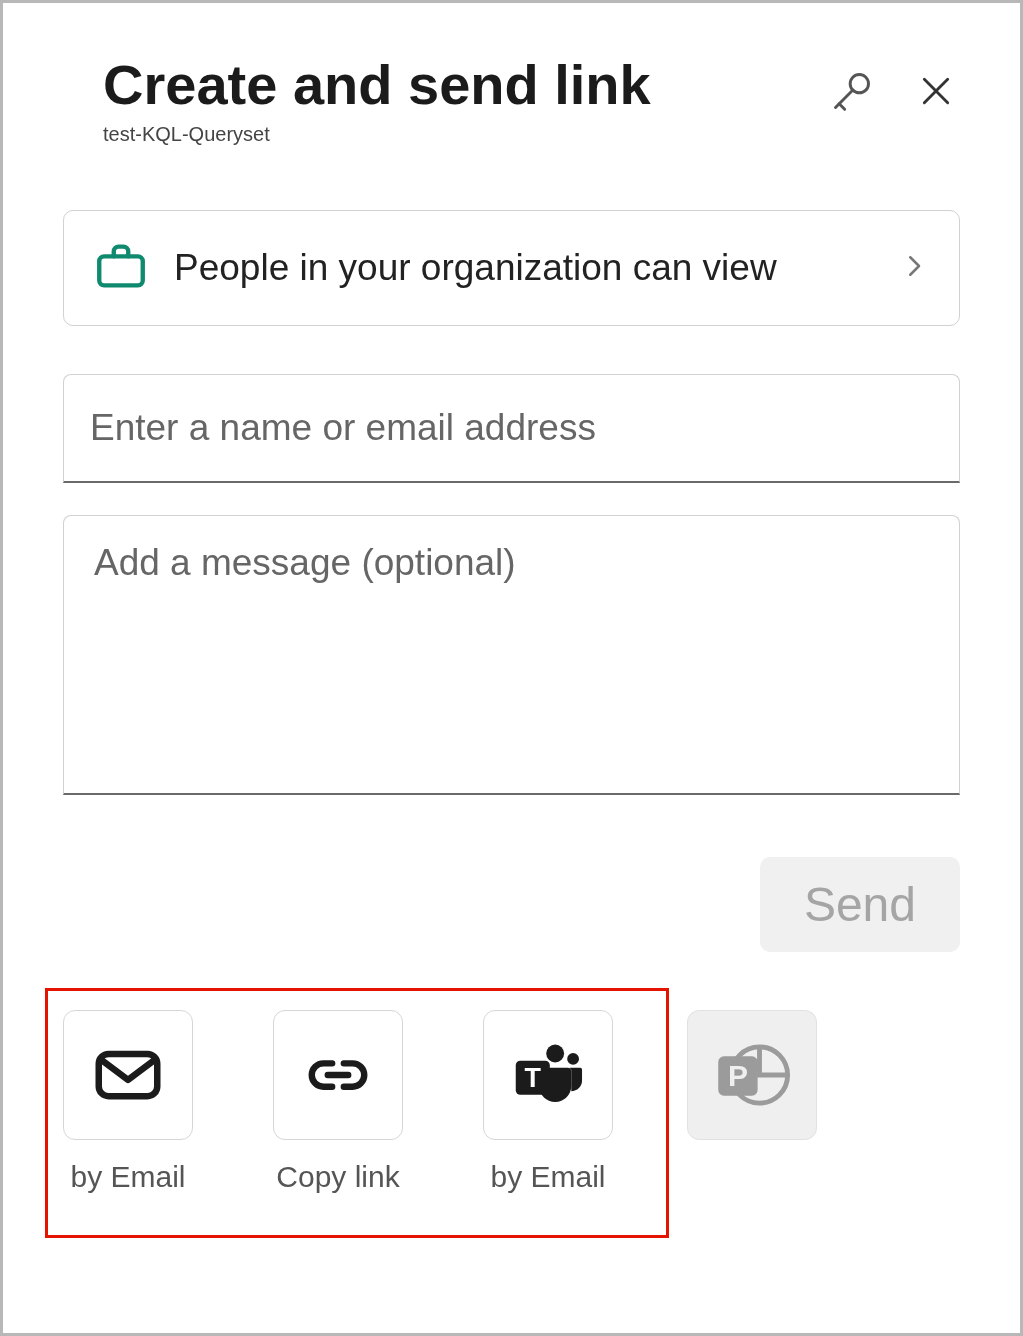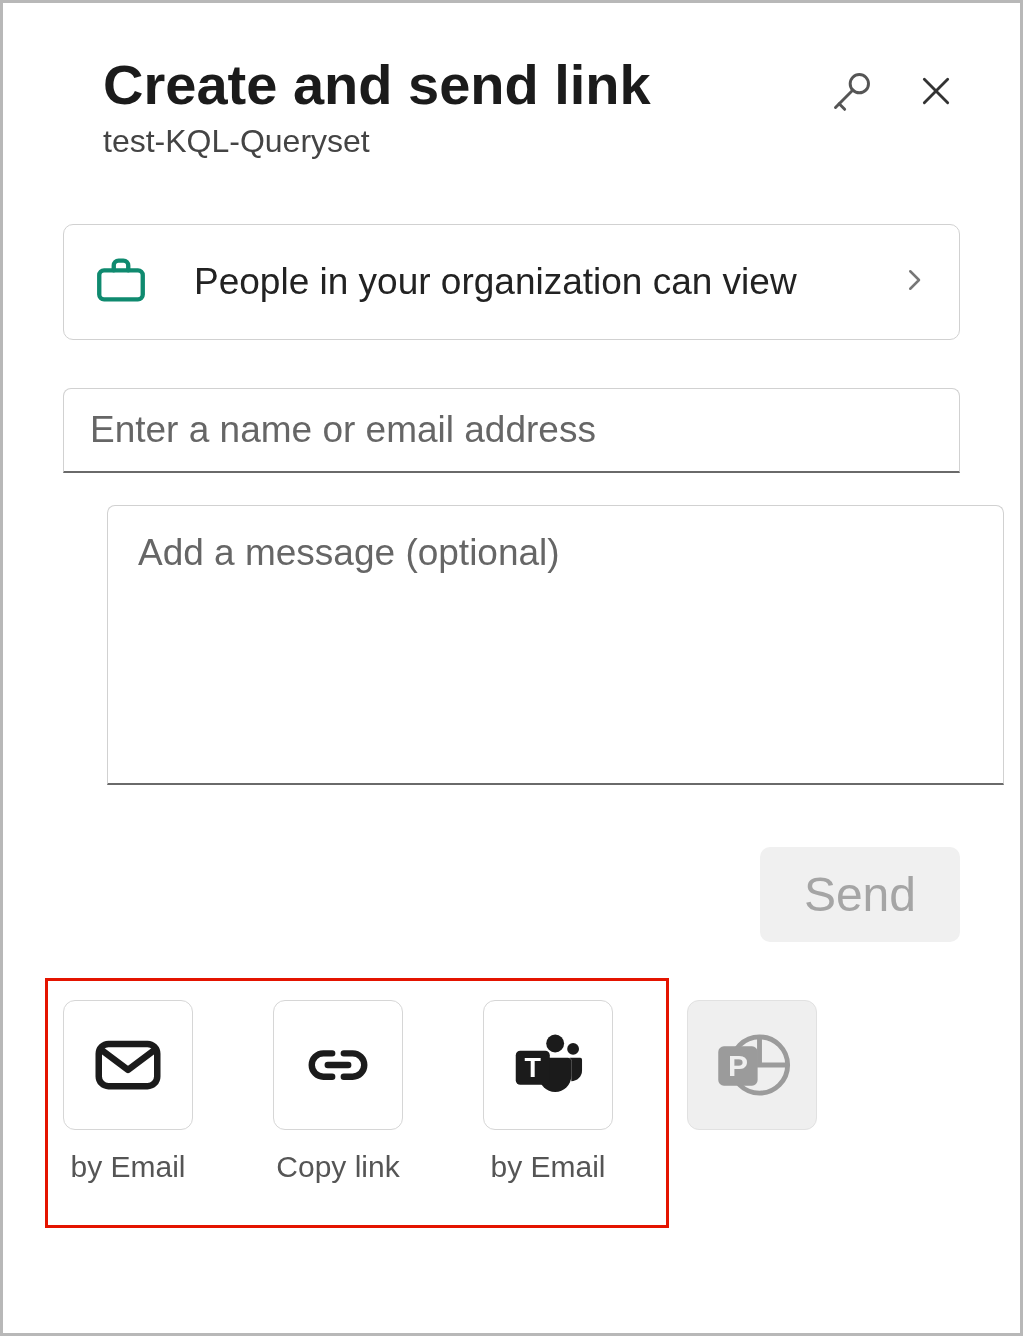--- a/index.html
+++ b/index.html
@@ -33,21 +33,21 @@
       flex: 1;
       margin-left: 40px;
     }
     .title {
       font-size: 56px;
       font-weight: 700;
       color: #1b1b1b;
       line-height: 1.15;
     }
     .subtitle {
-      font-size: 32px;
+      font-size: 20px;
       font-weight: 400;
       color: #444;
       margin-top: 6px;
     }
     .header-icons {
       display: flex;
       gap: 34px;
       align-items: center;
       padding-top: 12px;
     }
@@ -58,61 +58,60 @@
       color: #444;
       padding: 4px;
     }
     .permission-row {
       margin-top: 56px;
       border: 1.5px solid #d1d1d1;
       border-radius: 10px;
       padding: 26px 30px 26px 28px;
       display: flex;
       align-items: center;
-      gap: 44px;
+      gap: 24px;
       cursor: pointer;
     }
     .permission-text {
       flex: 1;
       font-size: 37px;
       color: #222;
       line-height: 1.35;
     }
     .chevron {
       color: #666;
     }
     .name-input {
       margin-top: 48px;
       width: 100%;
       border: 1.5px solid #d1d1d1;
       border-bottom: 2px solid #6a6a6a;
       border-radius: 8px 8px 0 0;
       font-size: 37px;
-      padding: 20px 26px;
+      padding: 32px 26px;
       font-family: inherit;
       color: #222;
       outline: none;
     }
     .name-input::placeholder {
       color: #666;
     }
     .message-input {
       margin-top: 32px;
       width: 100%;
       height: 280px;
       border: 1.5px solid #d1d1d1;
       border-bottom: 2px solid #6a6a6a;
       border-radius: 8px 8px 0 0;
       font-size: 37px;
       padding: 26px 30px;
       font-family: inherit;
       color: #222;
       outline: none;
       resize: none;
-      margin-left: 44px;
     }
     .message-input::placeholder {
       color: #666;
     }
     .send-row {
       margin-top: 62px;
       display: flex;
       justify-content: flex-end;
     }
     .send-btn {

